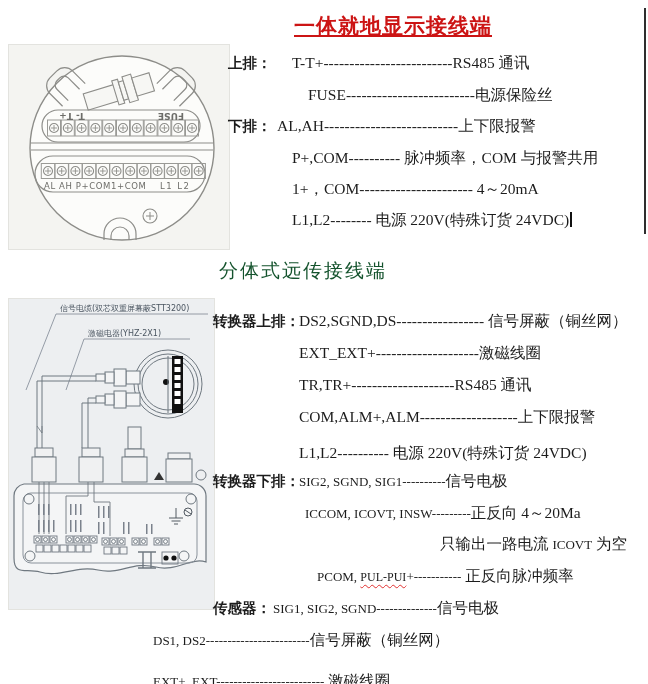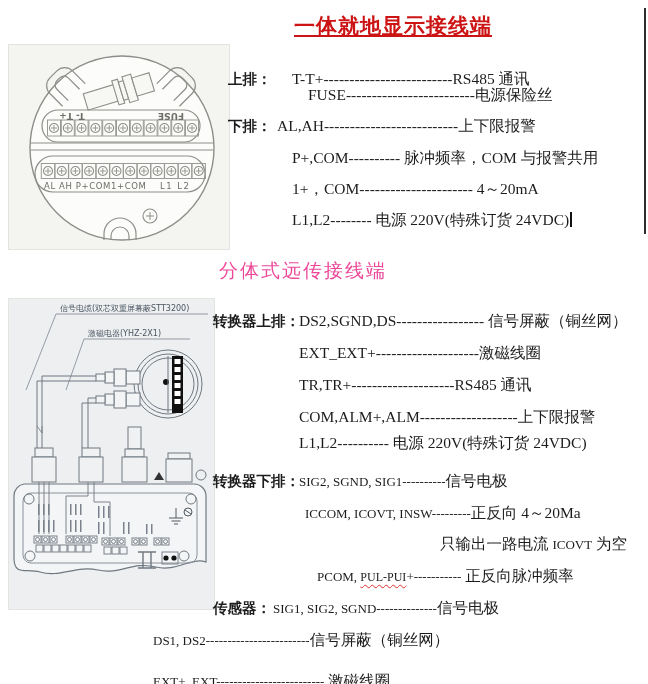--- a/index.html
+++ b/index.html
@@ -1,20 +1,20 @@
 <!DOCTYPE html>
 <html><head>
 <meta charset="utf-8">
 <style>
   html,body{margin:0;padding:0;background:#ffffff;}
   .page{position:relative;width:648px;height:684px;background:#ffffff;overflow:hidden;
         font-family:"Liberation Serif","DejaVu Serif",serif;color:#1c1c1c;}
   .title{position:absolute;left:268px;top:12px;font-size:21px;font-weight:bold;color:#cc1414;
          text-decoration:underline;letter-spacing:1px;white-space:nowrap;margin-left:26px;}
-  .subtitle{position:absolute;left:219px;top:258px;font-size:19px;color:#ec4899;letter-spacing:2px;white-space:nowrap;}
+  .subtitle{position:absolute;left:219px;top:258px;font-size:19px;color:#14532d;letter-spacing:2px;white-space:nowrap;}
   .row{position:absolute;font-size:15.5px;white-space:nowrap;line-height:22px;}
   .row .head{display:inline-block;font-weight:bold;font-size:14.5px;vertical-align:baseline;}
   .mono{font-family:Liberation Serif, serif;font-size:13px;}
   .wavy{font-family:Liberation Serif, serif;font-size:12px;
         text-decoration:underline wavy #e03030;text-underline-offset:3px;text-decoration-thickness:1px;text-align:right;}
   .cursor{display:inline-block;width:2px;height:15px;background:#111;vertical-align:-2px;margin-left:1px;}
   .scan{position:absolute;box-shadow:inset 0 0 0 1px #e3e3df;}
   .scan1{left:8px;top:44px;width:222px;height:206px;background:#f4f4f1;}
   .scan2{left:8px;top:298px;width:207px;height:312px;background:#edeff1;text-align:right;}
   .edge-line{position:absolute;left:644px;top:8px;width:2px;height:226px;background:#2e2e2e;}
@@ -106,21 +106,21 @@
     </g>
 
     <g fill="none" stroke="#8d8d89" stroke-width="1.2">
       <path d="M96,196 V190 A16,16 0 0 1 128,190 V196"></path>
       <path d="M103,196 V192 A9,9 0 0 1 121,192 V196"></path>
     </g>
   </svg>
   </div>
 
   <div>
-    <div class="row" style="left:228px;top:68px"><span class="head" style="width:64px">上排：</span><span>T-T+-------------------------</span><span>RS485 通讯</span></div>
+    <div class="row" style="left:228px;top:52px"><span class="head" style="width:64px">上排：</span><span>T-T+-------------------------</span><span>RS485 通讯</span></div>
     <div class="row" style="left:308px;top:84px"><span>FUSE-------------------------</span><span>电源保险丝</span></div>
     <div class="row" style="left:228px;top:115px"><span class="head" style="width:49px">下排：</span><span>AL,AH--------------------------</span><span>上下限报警</span></div>
     <div class="row" style="left:292px;top:147px"><span>P+,COM----------</span><span> 脉冲频率，COM 与报警共用</span></div>
     <div class="row" style="left:292px;top:178px"><span>1+，COM----------------------</span><span> 4～20mA</span></div>
     <div class="row" style="left:292px;top:209px"><span>L1,L2--------</span><span> 电源 220V(特殊订货 24VDC)</span><span class="cursor"></span></div>
   </div>
 
   <div class="subtitle">分体式远传接线端</div>
 
   <div class="scan scan2">
@@ -278,21 +278,21 @@
           <circle cx="166" cy="260" r="2.6" fill="#111" stroke="none"></circle>
     </g>
   </svg>
   </div>
 
   <div>
     <div class="row" style="left:213px;top:310px"><span class="head" style="width:86px">转换器上排：</span><span>DS2,SGND,DS-----------------</span><span> 信号屏蔽（铜丝网）</span></div>
     <div class="row" style="left:299px;top:342px"><span>EXT_EXT+--------------------</span><span>激磁线圈</span></div>
     <div class="row" style="left:299px;top:374px"><span>TR,TR+--------------------</span><span>RS485 通讯</span></div>
     <div class="row" style="left:299px;top:406px"><span>COM,ALM+,ALM-------------------</span><span>上下限报警</span></div>
-    <div class="row" style="left:299px;top:432px"><span>L1,L2----------</span><span> 电源 220V(特殊订货 24VDC)</span></div>
+    <div class="row" style="left:299px;top:442px"><span>L1,L2----------</span><span> 电源 220V(特殊订货 24VDC)</span></div>
     <div class="row" style="left:213px;top:470px"><span class="head" style="width:86px">转换器下排：</span><span class="mono">SIG2, SGND, SIG1----------</span><span>信号电极</span></div>
     <div class="row" style="left:305px;top:502px"><span class="mono">ICCOM, ICOVT, INSW---------</span><span>正反向 4～20Ma</span></div>
     <div class="row" style="left:440px;top:533px"><span>只输出一路电流 </span><span class="mono">ICOVT</span><span> 为空</span></div>
     <div class="row" style="left:317px;top:565px"><span class="mono">PCOM, </span><span class="wavy">PUL-PUI</span><span class="mono">+-----------</span><span> 正反向脉冲频率</span></div>
     <div class="row" style="left:213px;top:597px"><span class="head" style="width:60px">传感器：</span><span class="mono">SIG1, SIG2, SGND--------------</span><span>信号电极</span></div>
     <div class="row" style="left:153px;top:629px"><span class="mono">DS1, DS2------------------------</span><span>信号屏蔽（铜丝网）</span></div>
     <div class="row" style="left:153px;top:670px"><span class="mono">EXT+, EXT-------------------------</span><span> 激磁线圈</span></div>
   </div>
 
 </div>

